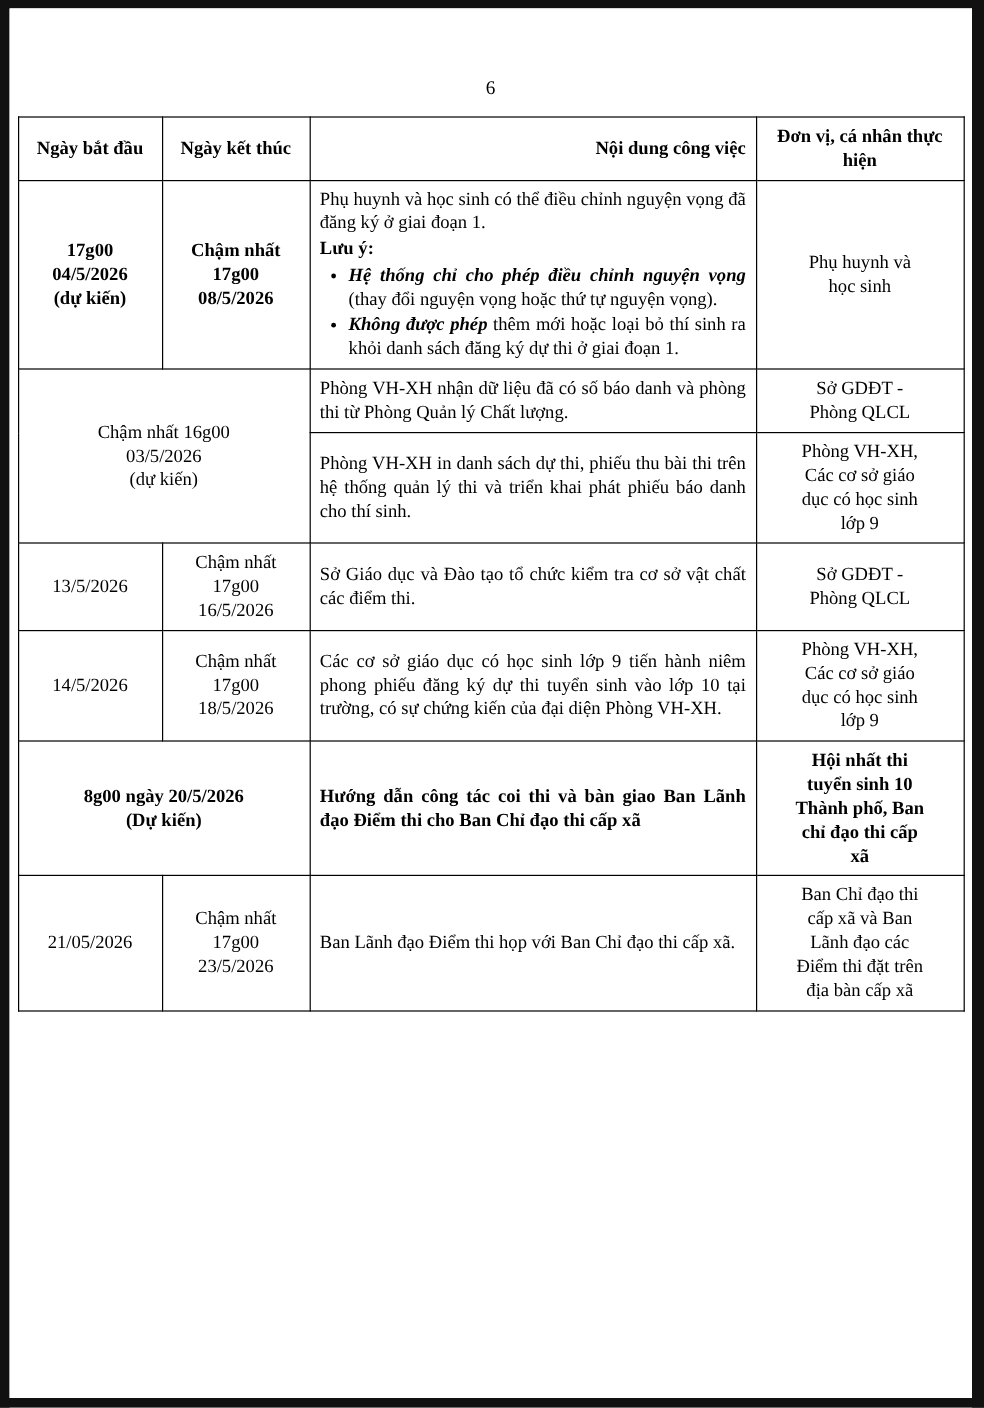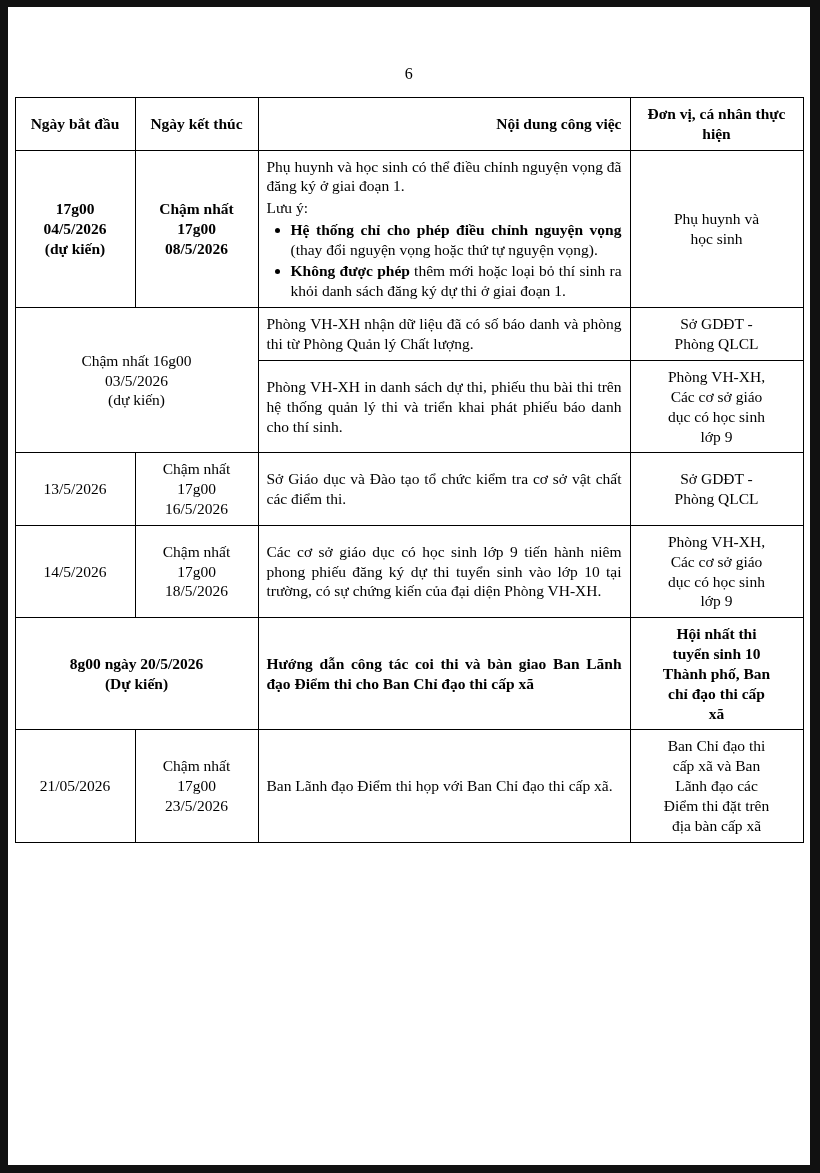--- a/index.html
+++ b/index.html
@@ -71,34 +71,34 @@
   thead th {
     text-align: center;
     font-weight: bold;
     font-size: 16px;
     padding-top: 9px;
     padding-bottom: 9px;
   }
   td.c { text-align: center; }
   td.j { text-align: justify; text-align-last: left; }
   td.b { font-weight: bold; }
-  .bold { font-weight: bold; }
+  .bold { font-weight: bold; font-style: italic; }
 
   ul.notes {
     margin: 2px 0 0 0;
     padding-left: 24px;
     list-style: disc;
   }
   ul.notes li {
     margin: 1px 0;
     text-align: justify;
     text-align-last: left;
   }
   .lead { margin: 0; text-align: justify; text-align-last: left; }
-  .luuy { margin: 2px 0 0 0; font-weight: normal; }
+  .luuy { margin: 2px 0 0 0; font-weight: bold; }
   .linespan { display:block; }
 </style>
 </head>
 <body>
 
 <div class="page">
   <div class="edge edge-left"></div>
   <div class="edge edge-right"></div>
   <div class="edge edge-top"></div>
   <div class="edge edge-bottom"></div>

